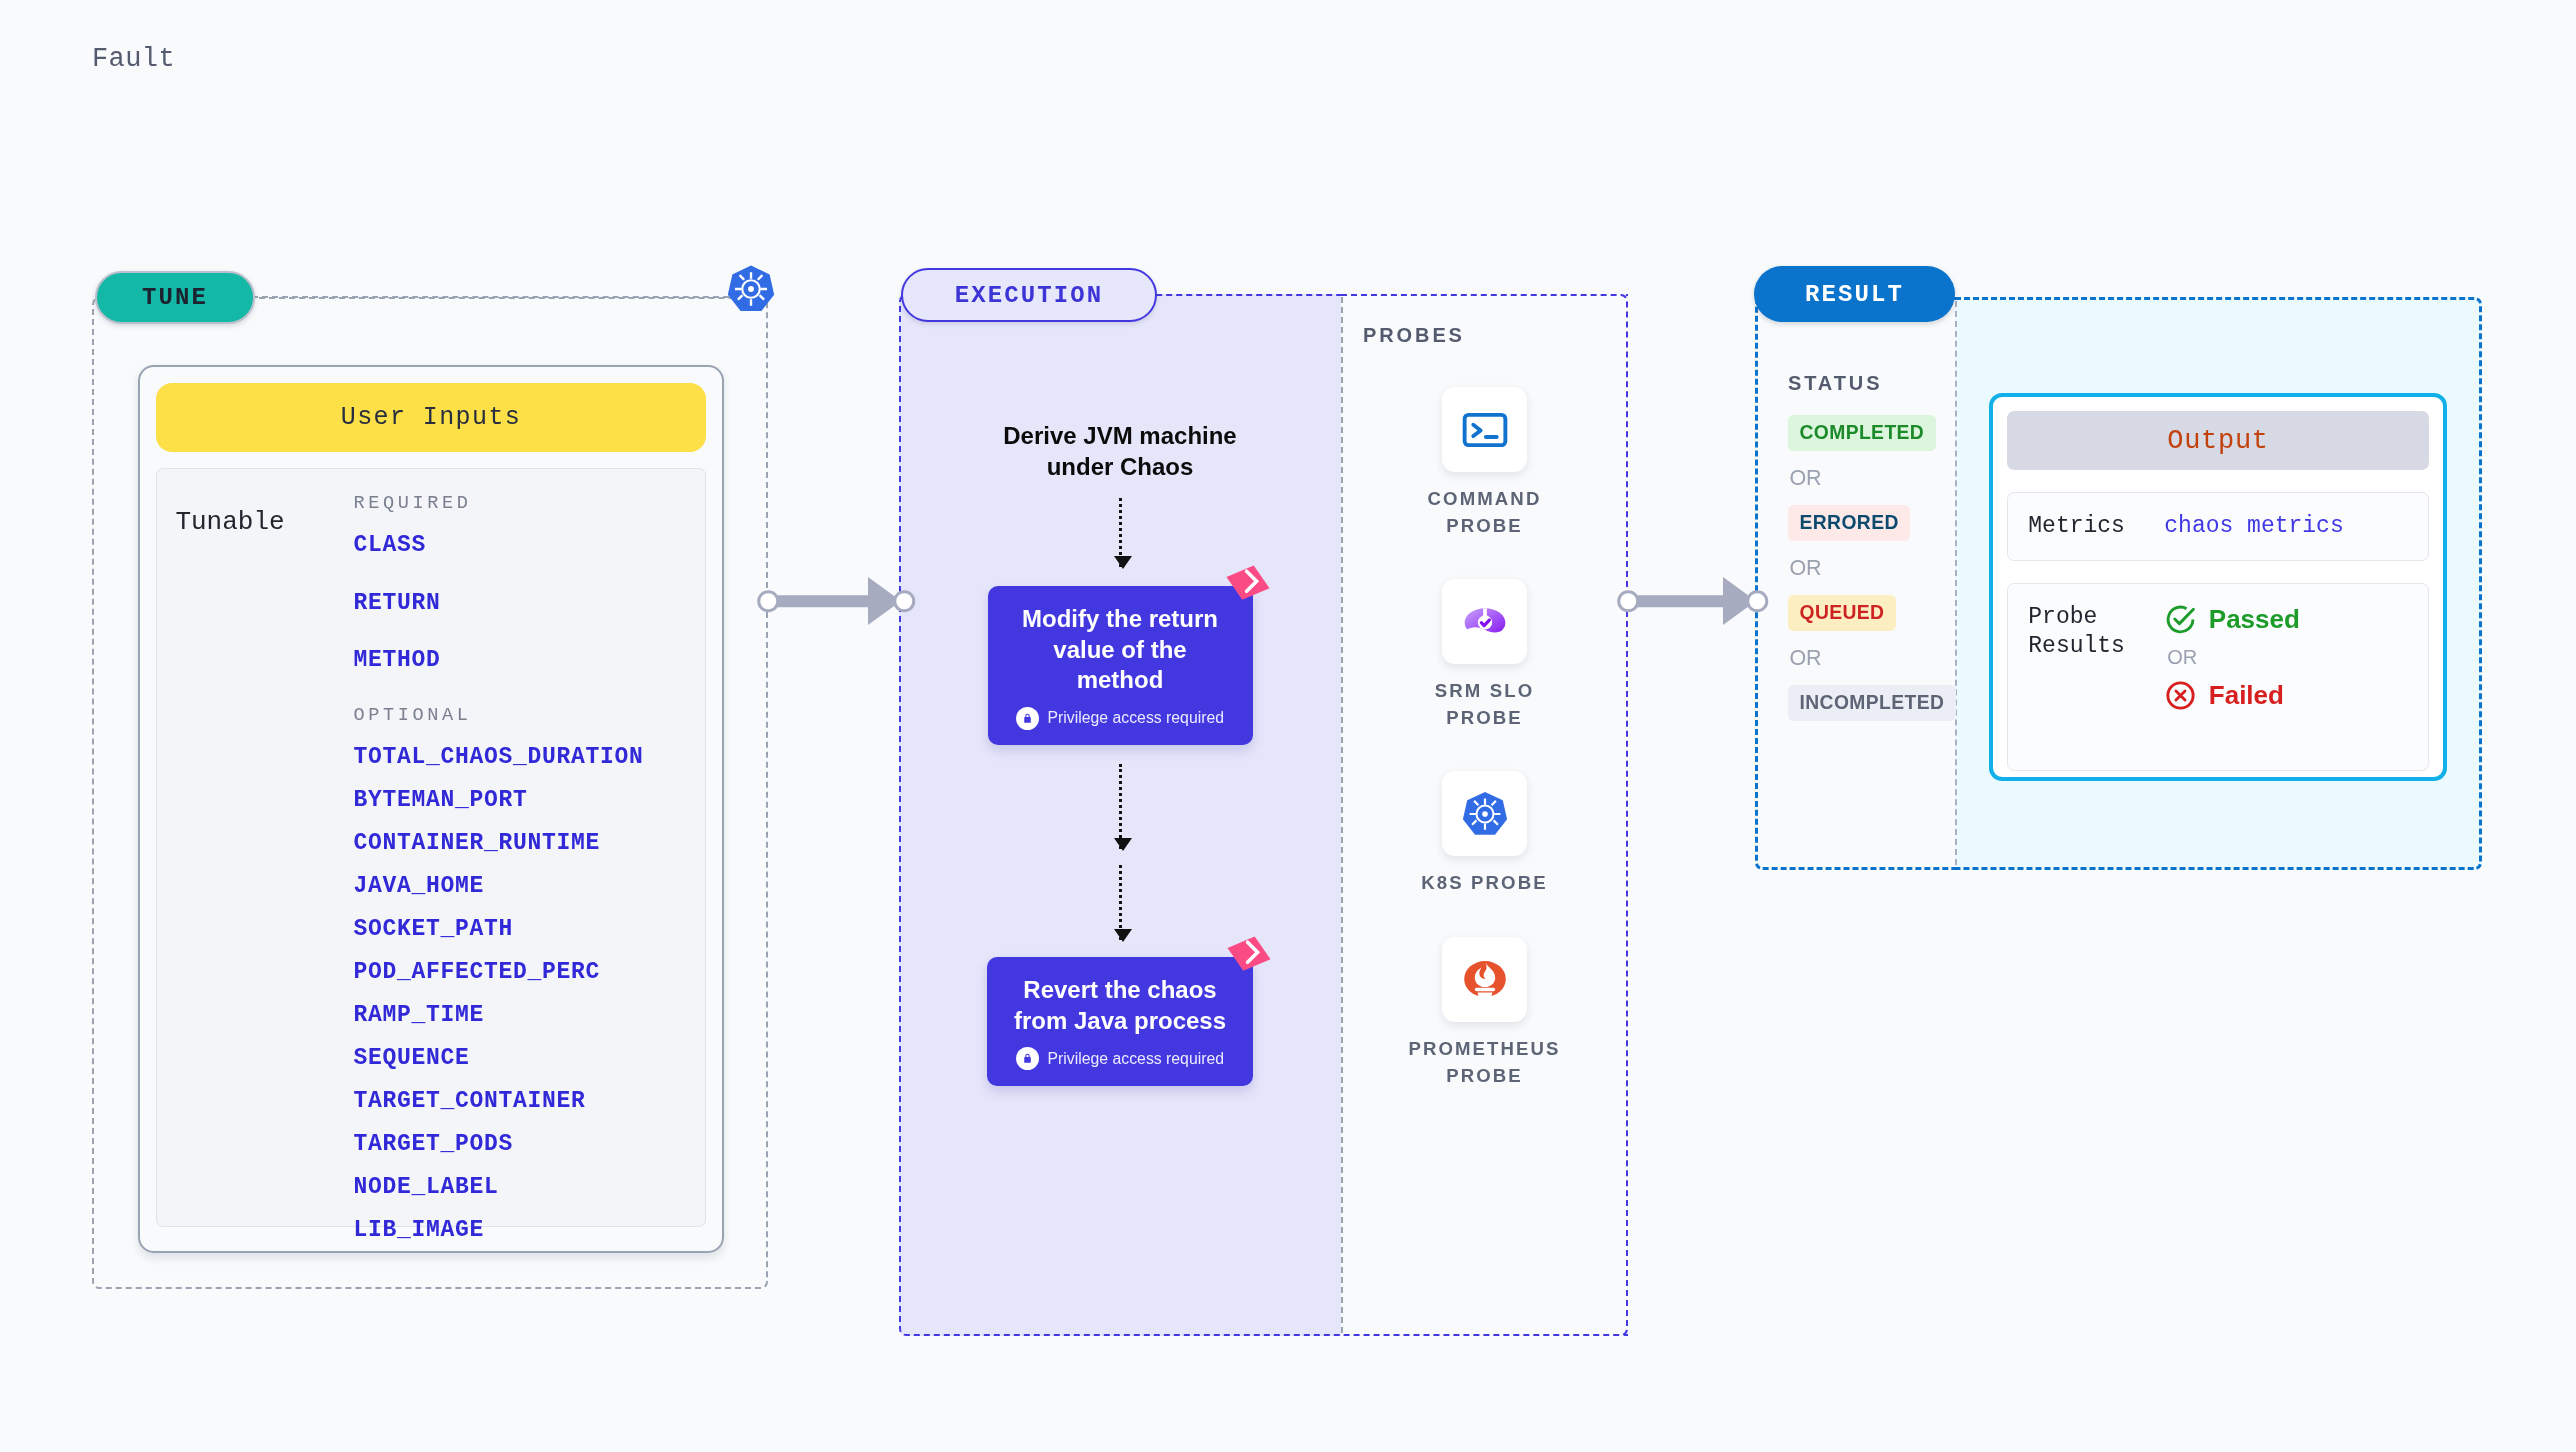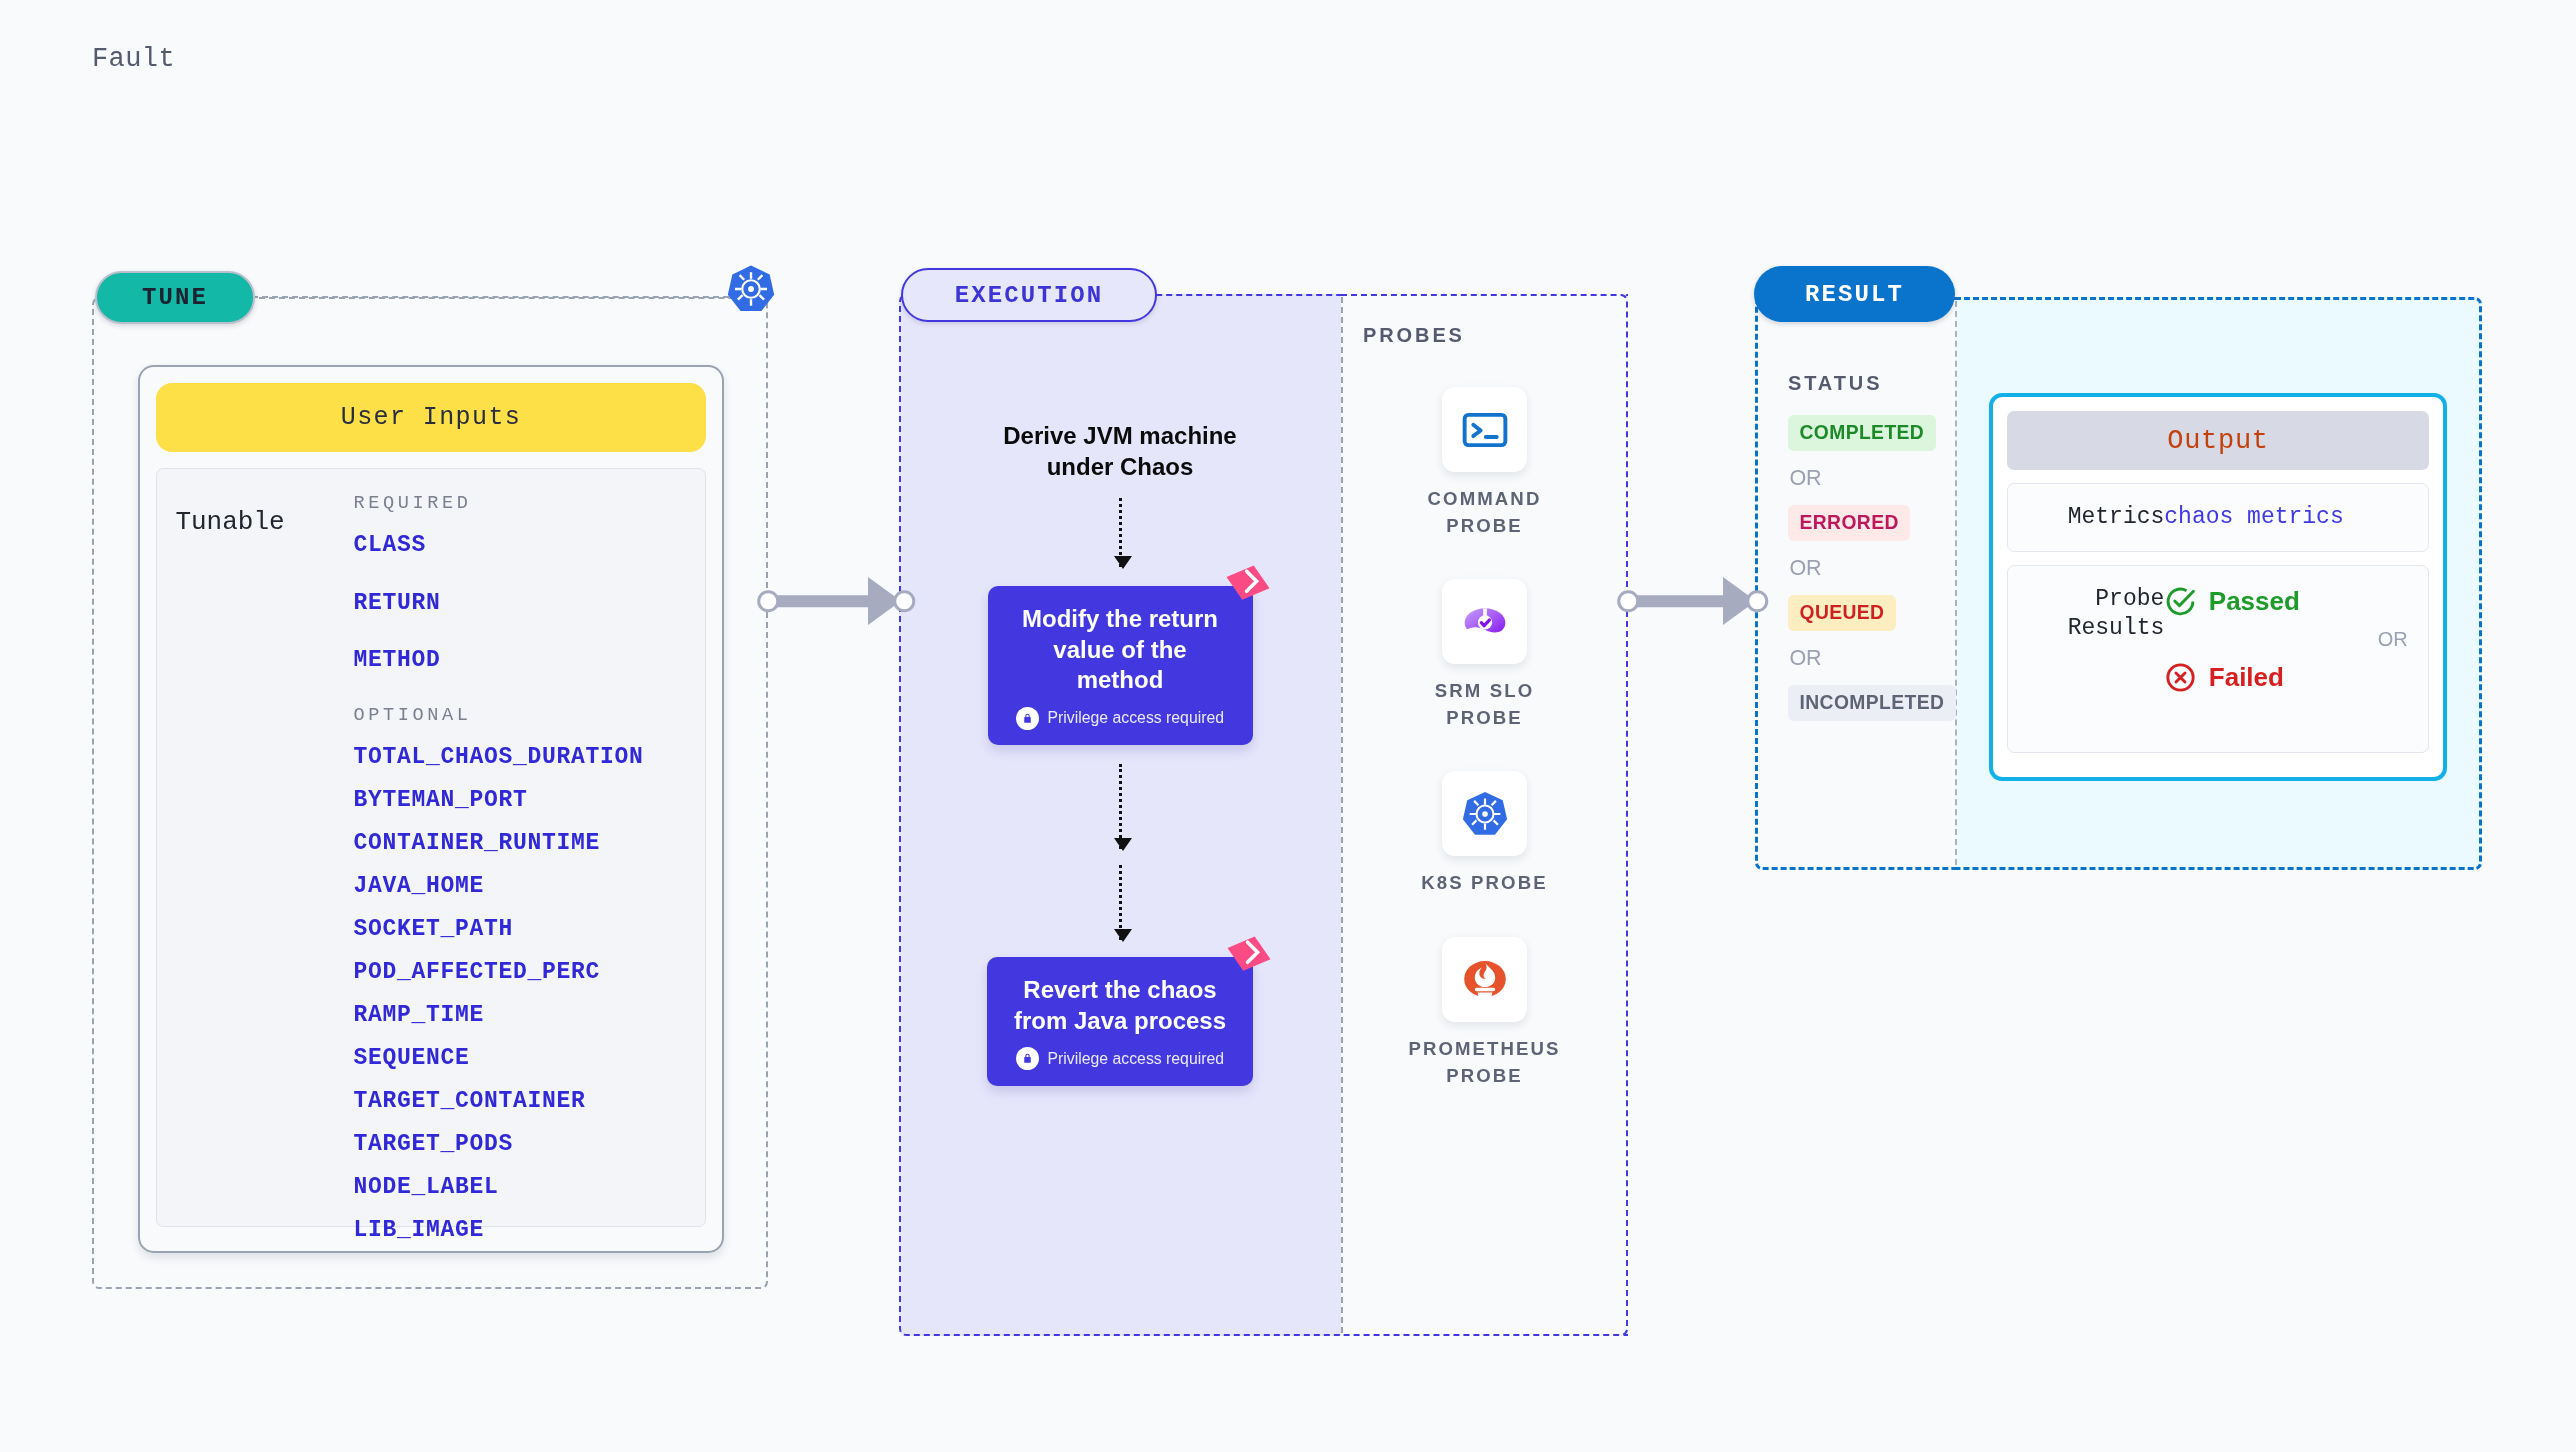--- a/index.html
+++ b/index.html
@@ -208,22 +208,22 @@
     background: #ffffff; border: 4.3px solid #12b0e8; border-radius: 13px;
     padding: 14.3px;
   }
   #output-header {
     height: 59px; background: #d7d9e4; border-radius: 7.2px;
     display: flex; align-items: center; justify-content: center;
     font-family: "Liberation Mono", monospace; font-size: 27px;
     color: #c2410c; letter-spacing: 0.7px;
   }
   .out-row {
-    margin-top: 13px; border: 1.4px solid #e3e6ed; border-radius: 7.2px;
-    background: #fbfcfe; display: flex; padding: 18.6px 20px; text-align: right;
+    margin-top: 22px; border: 1.4px solid #e3e6ed; border-radius: 7.2px;
+    background: #fbfcfe; display: flex; padding: 18.6px 20px;
   }
   .out-key {
     font-family: "Liberation Mono", monospace; font-size: 23px;
     color: #22262f; width: 136px; flex: none; line-height: 1.28;
   }
   .out-val-metrics {
     font-family: "Liberation Mono", monospace; font-size: 23px;
     color: #4038e4; padding-top: 1.4px;
   }
   .out-val-probe { flex: 1; }
@@ -423,21 +423,21 @@
     </span>
     <span class="probe-label">PROMETHEUS
 PROBE</span>
   </div>
 </div>
 
 <div id="status-title">STATUS</div>
 <div id="status-list">
   <span class="status-badge" style="background:#dcf5dd; color:#1d8a2a;">COMPLETED</span>
   <span class="status-or">OR</span>
-  <span class="status-badge" style="background:#fde9e8; color:#be185d;">ERRORED</span>
+  <span class="status-badge" style="background:#fde9e8; color:#0c4a6e;">ERRORED</span>
   <span class="status-or">OR</span>
   <span class="status-badge" style="background:#fdeec2; color:#cc2222;">QUEUED</span>
   <span class="status-or">OR</span>
   <span class="status-badge" style="background:#eceef5; color:#5d6475;">INCOMPLETED</span>
 </div>
 
 <div id="output-card">
   <div id="output-header">Output</div>
 
   <div class="out-row">

